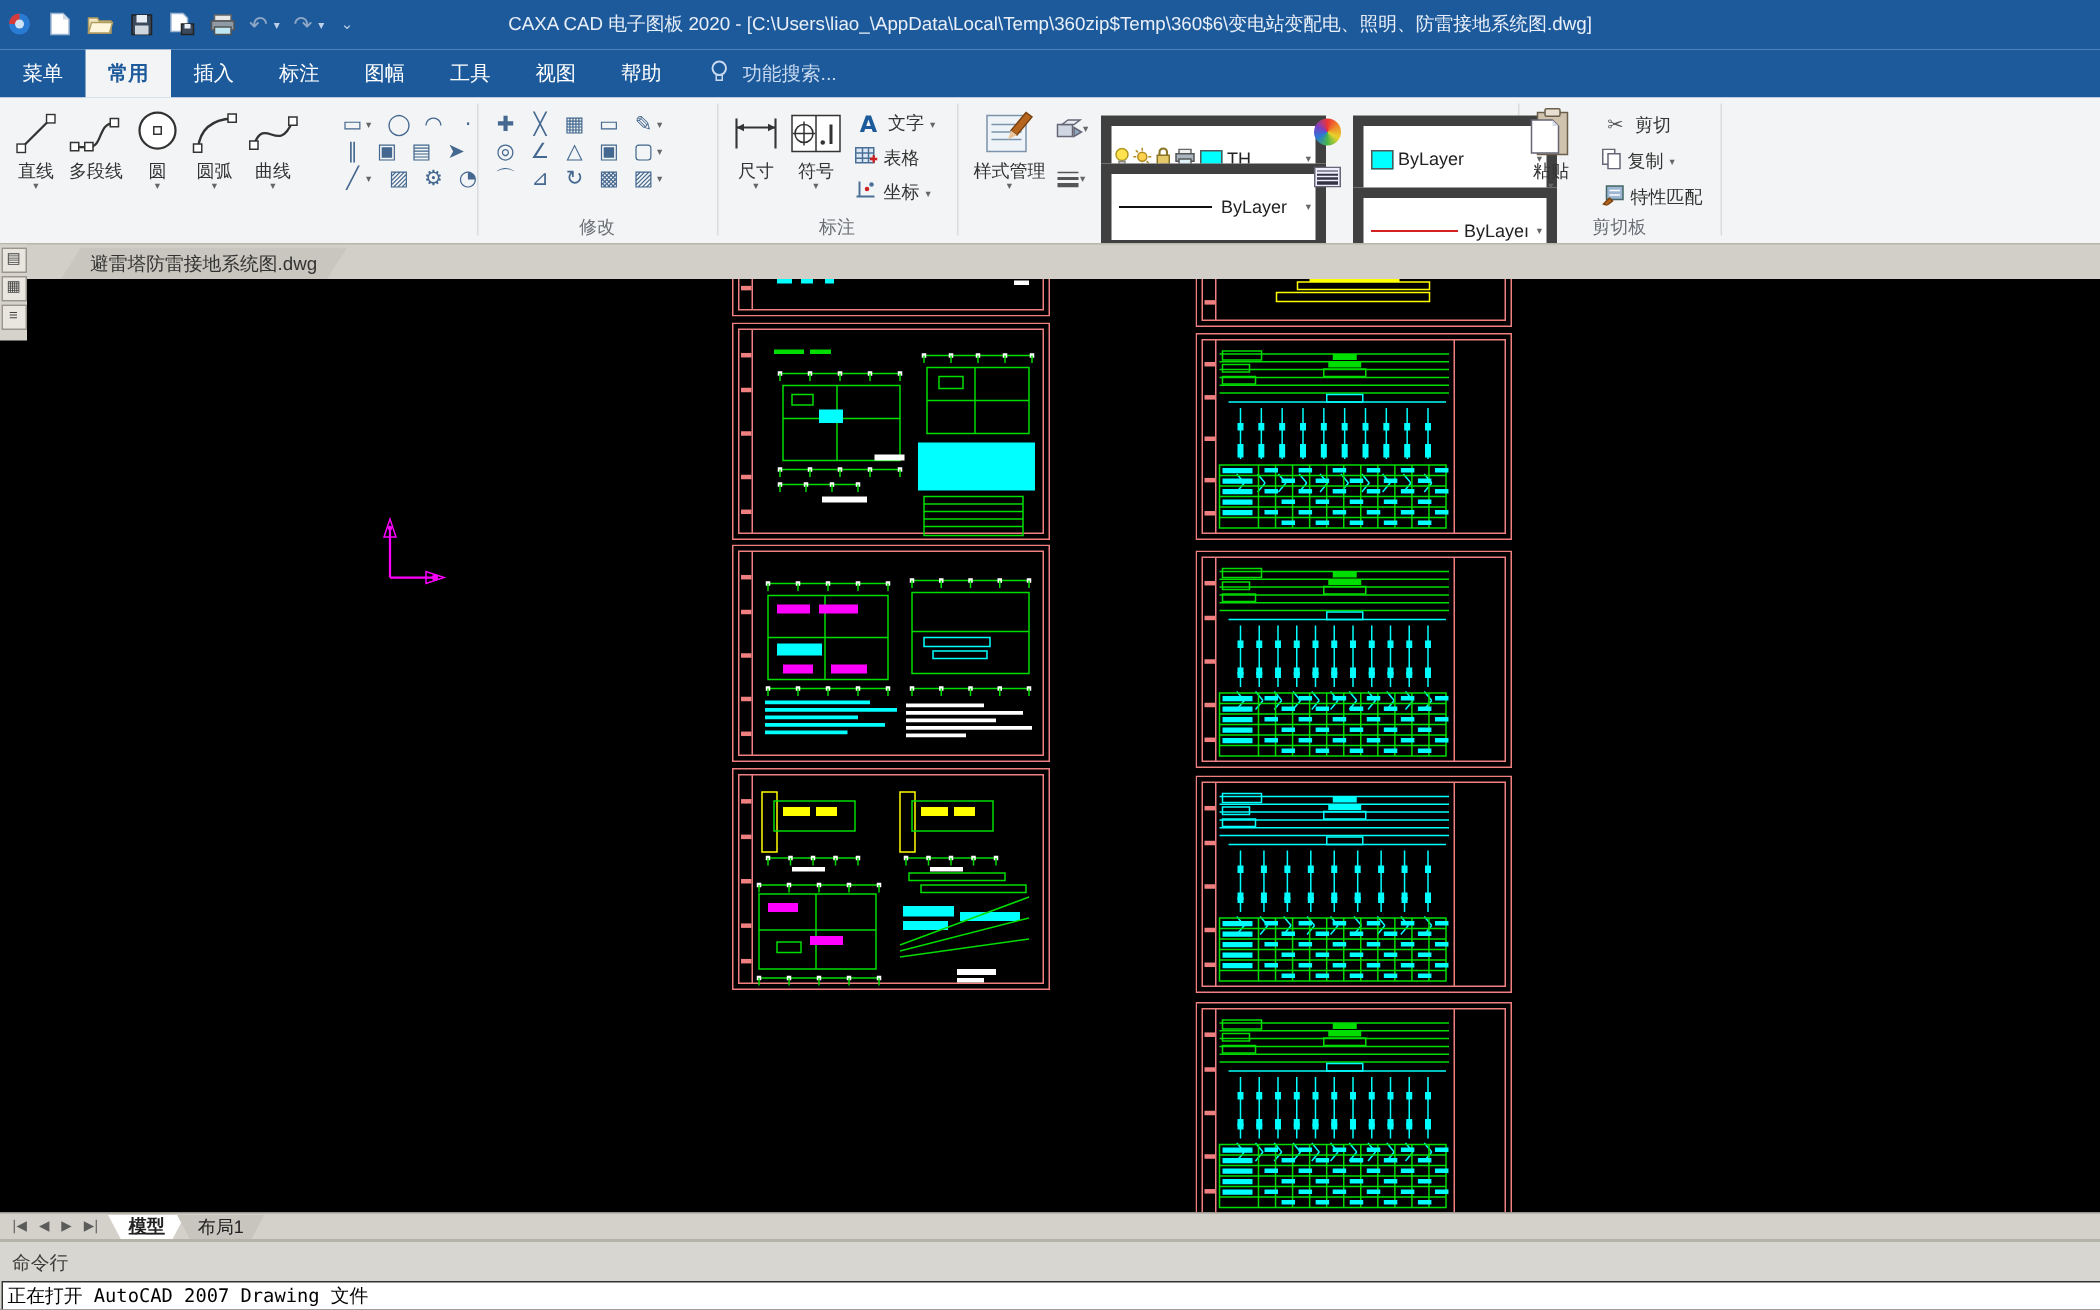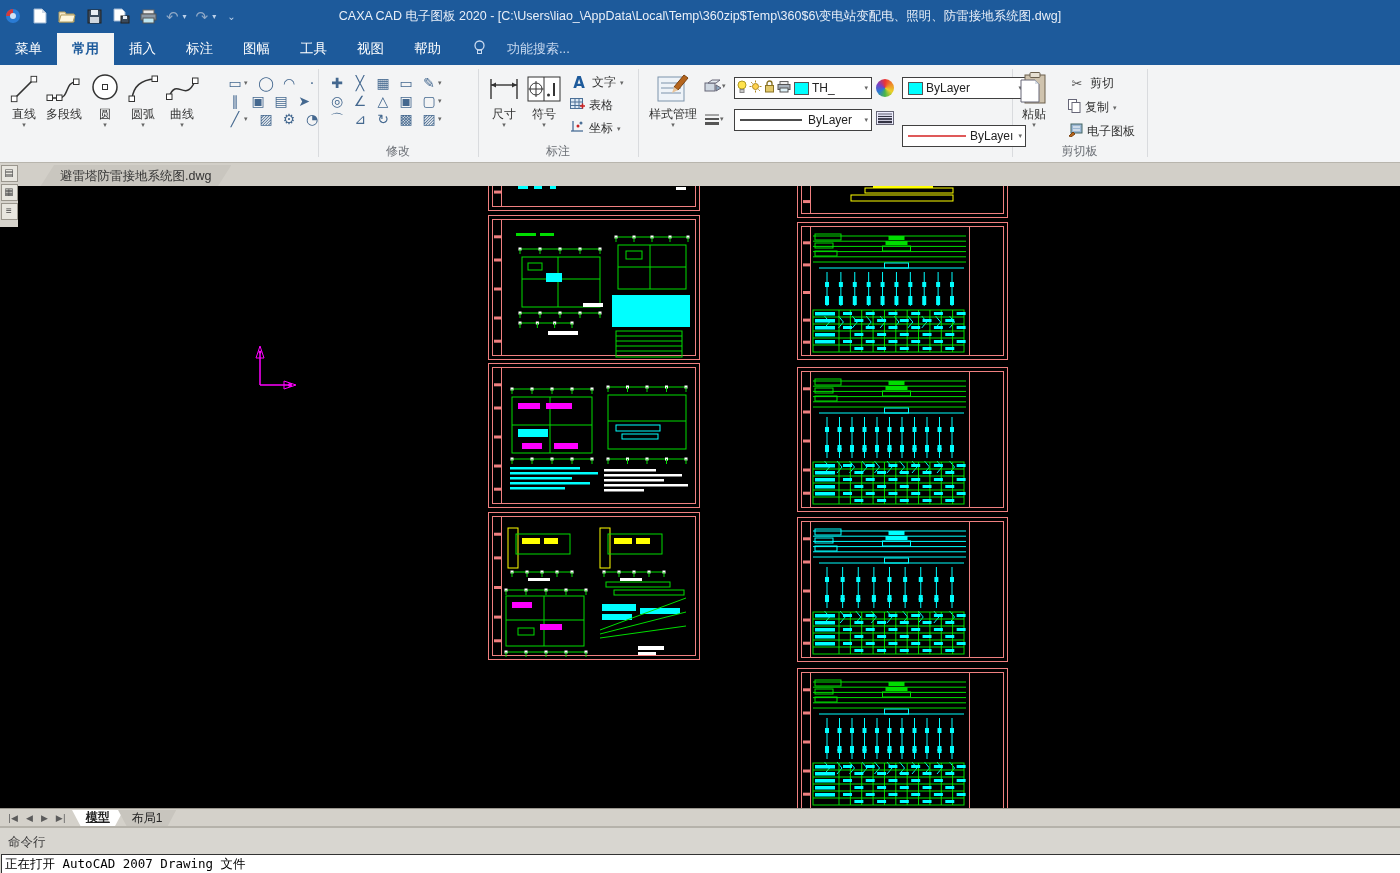--- a/index.html
+++ b/index.html
@@ -11,36 +11,36 @@
   .qicon{width:18px;height:18px;display:flex;align-items:center;justify-content:center;}
   .qicon svg{display:block}
   .qarrow{color:#bcd0e8;font-size:8px;margin-left:-5px;}
   .qundo{color:#8fa8c6;font-size:15px;line-height:1;}
   #title-text{position:absolute;left:0;top:0;width:100%;height:33px;line-height:33px;text-align:center;
       color:#e9eff8;font-size:12.5px;letter-spacing:0;}
   
   #menubar{position:absolute;left:0;top:33px;width:1400px;height:32px;background:#1d5a9b;display:flex;align-items:flex-end;}
   .mtab{height:32px;line-height:32px;padding:0 15px;color:#fff;font-size:13.5px;cursor:default;}
   .mtab.active{background:#f3f4f5;color:#1d5a9b;font-weight:bold;}
-  #func-search{display:flex;align-items:center;gap:22px;margin-left:18px;height:32px;color:#c9daf0;font-size:13px;}
+  #func-search{display:flex;align-items:center;gap:10px;margin-left:18px;height:32px;color:#c9daf0;font-size:13px;}
   
   #ribbon{position:absolute;left:0;top:65px;width:1400px;height:97px;background:#f3f4f5;border-bottom:1px solid #c9c6bf;}
   .rsep{position:absolute;top:4px;width:1px;height:88px;background:#d9dbde;}
   .rgroup{position:absolute;top:0;height:97px;}
   .glabel{position:absolute;bottom:2px;width:100%;text-align:center;font-size:12px;color:#6b6f75;}
   .bigrow{position:absolute;left:6px;top:5px;display:flex;align-items:flex-start;text-align:center;}
   .bigbtn{display:flex;flex-direction:column;align-items:center;padding:1px 3px;cursor:default;}
   .bigbtn .bicon{height:36px;display:flex;align-items:center;justify-content:center;}
   .bigbtn .blabel{font-size:12px;color:#333;white-space:nowrap;line-height:14px;}
   .bigbtn .barrow{font-size:7px;color:#666;line-height:8px;}
   .iglyph{font-size:14px;color:#44688f;text-align:center;line-height:16px;width:18px;cursor:default;font-family:"DejaVu Sans",sans-serif;}
   .iarr{font-size:7px;color:#666;width:8px;}
   .srow{display:flex;align-items:center;height:18px;}
   .sidebtn{display:flex;align-items:center;gap:4px;height:19px;font-size:12px;color:#333;cursor:default;white-space:nowrap;}
-  .combo{background:#fff;border:1px solid #404040;height:20px;display:flex;align-items:center;font-size:12px;color:#222;padding:0 2px;position:relative;}
+  .combo{background:#fff;border:7px solid #404040;height:20px;display:flex;align-items:center;font-size:12px;color:#222;padding:12px 2px;position:relative;}
   .combo .carr{position:absolute;right:3px;font-size:7px;color:#666;}
   .swatch{width:13px;height:11px;background:#00ffff;border:1px solid #555;margin:0 3px;}
   .mini{display:block}
   
   #doctabs{position:absolute;left:0;top:162px;width:1400px;height:24px;background:#d2cfc8;border-top:1px solid #b8b5ad;}
   .dtab{position:absolute;top:2px;height:22px;line-height:22px;font-size:12.5px;color:#333;padding:0 20px;
         clip-path:polygon(14px 0,100% 0,calc(100% - 14px) 100%,0 100%);background:#c9c6bf;cursor:default;white-space:nowrap;}
   .dtab.active{background:#fafaf6;font-weight:bold;}
   .dclose{margin-left:12px;color:#555;font-weight:normal;font-size:12px;}
   
@@ -496,21 +496,21 @@
           <span>复制</span>
             <span class="iarr">▾</span>
         </div>
         <div class="sidebtn">
           <span><svg width="15" height="14" viewBox="0 0 15 14">
                 <rect x="3" y="1" width="11" height="9" fill="#9bb7d4" stroke="#466"></rect>
                 <line x1="5" y1="4" x2="12" y2="4" stroke="#fff"></line>
                 <line x1="5" y1="7" x2="12" y2="7" stroke="#fff"></line>
                 <path d="M1 13 l4 -4 2 2 -4 3 z" fill="#b5651d" stroke="#7a4210"></path>
               </svg></span>
-          <span>电子图板</span>
+          <span>特性匹配</span>
         </div>
       </div>
       <div class="glabel">剪切板</div>
     </div>
   </div>
 
   <div id="doctabs">
       <div class="dtab" style="left: 40px;">避雷塔防雷接地系统图.dwg</div>
     </div>
   <div id="leftstrip">

